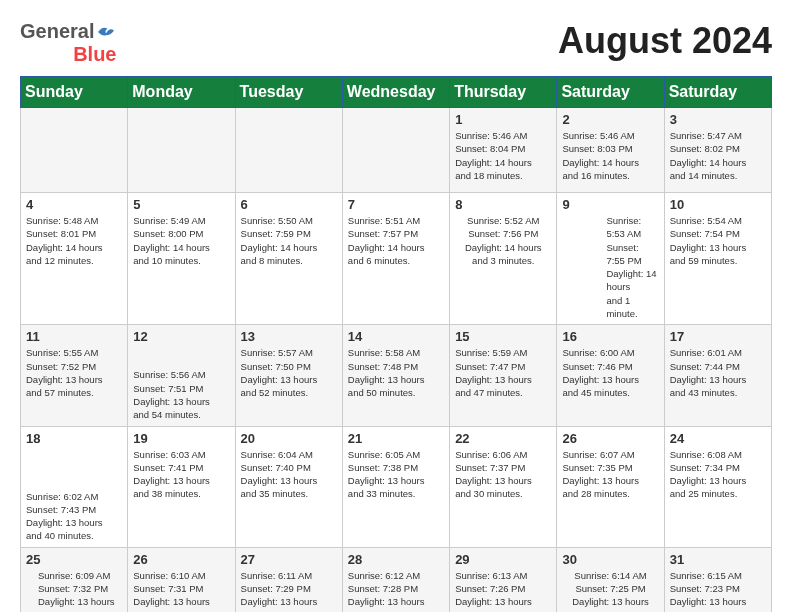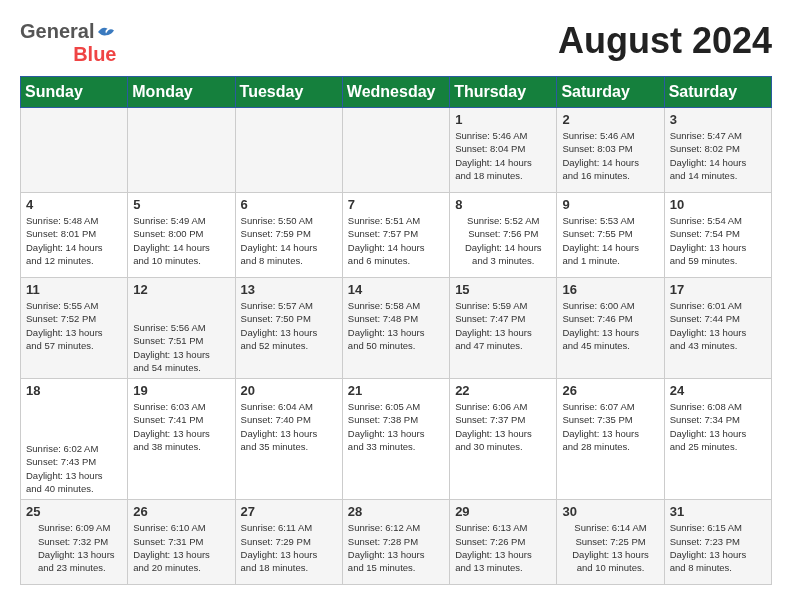--- a/index.html
+++ b/index.html
@@ -186,21 +186,21 @@
         </td>
         <td>
           <span class="day-number">8</span>
           <div class="cell-text" style="white-space: pre-line; text-align: center;">Sunrise: 5:52 AM
 Sunset: 7:56 PM
 Daylight: 14 hours
 and 3 minutes.</div>
         </td>
         <td>
           <span class="day-number">9</span>
-          <div class="cell-text" style="white-space: pre-line;">Sunrise: 5:53 AM
+          <div class="cell-text" style="white-space: pre-line; margin-left: 44px;">Sunrise: 5:53 AM
 Sunset: 7:55 PM
 Daylight: 14 hours
 and 1 minute.</div>
         </td>
         <td>
           <span class="day-number">10</span>
           <div class="cell-text" style="white-space: pre-line;">Sunrise: 5:54 AM
 Sunset: 7:54 PM
 Daylight: 13 hours
 and 59 minutes.</div>

